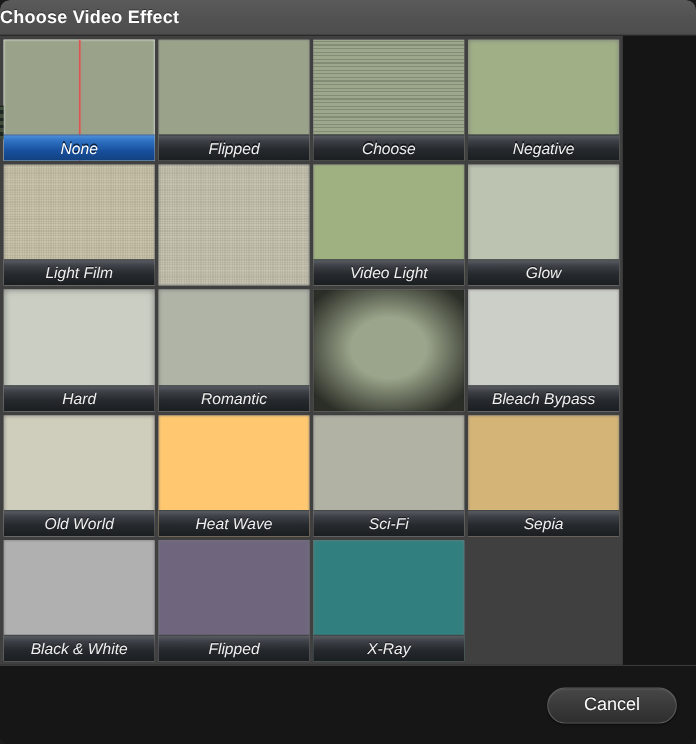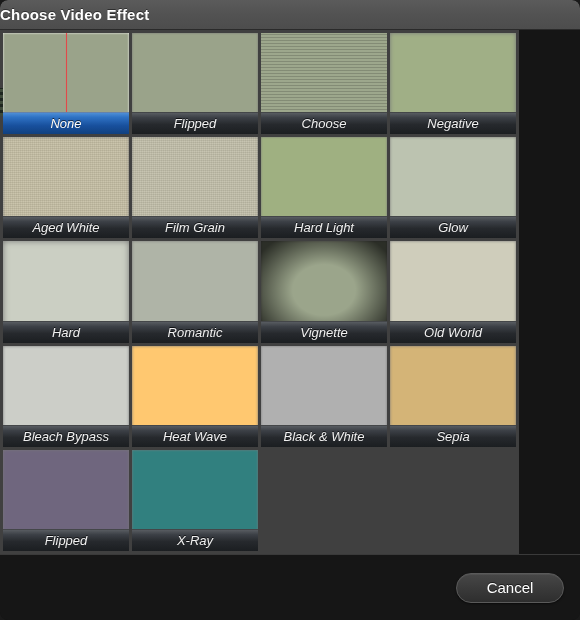--- a/index.html
+++ b/index.html
@@ -241,67 +241,69 @@
         <div class="raster-overlay"></div>
         <div class="label">Choose</div>
       </div>
       <div class="cell fx-cartoon">
         <div class="photo"></div>
         <div class="label">Negative</div>
       </div>
       <div class="cell fx-agedfilm">
         <div class="photo"></div>
         <div class="grain-overlay"></div>
-        <div class="label">Aged White</div>
+        <div class="label">Light Film</div>
       </div>
       <div class="cell fx-filmgrain">
         <div class="photo"></div>
         <div class="grain-overlay"></div>
-        <div class="label">Film Grain</div>
       </div>
       <div class="cell fx-hardlight">
         <div class="photo"></div>
-        <div class="label">Hard Light</div>
+        <div class="label">Video Light</div>
       </div>
       <div class="cell fx-glow">
         <div class="photo"></div>
         <div class="label">Glow</div>
       </div>
       <div class="cell fx-dream">
         <div class="photo"></div>
         <div class="label">Hard</div>
       </div>
       <div class="cell fx-romantic">
         <div class="photo"></div>
         <div class="label">Romantic</div>
       </div>
       <div class="cell fx-vignette">
         <div class="photo"></div>
         <div class="vig-overlay"></div>
-        <div class="label">Vignette</div>
+      </div>
+      <div class="cell fx-bleach">
+        <div class="photo"></div>
+        <div class="label">Bleach Bypass</div>
       </div>
       <div class="cell fx-oldworld">
         <div class="photo"></div>
         <div class="label">Old World</div>
       </div>
-      <div class="cell fx-bleach">
-        <div class="photo"></div>
-        <div class="label">Bleach Bypass</div>
-      </div>
       <div class="cell fx-heatwave">
         <div class="photo"></div>
         <div class="label">Heat Wave</div>
       </div>
+      <div class="cell fx-scifi">
+        <div class="photo"></div>
+        <div class="label">Sci-Fi</div>
+      </div>
+      <div class="cell fx-sepia">
+        <div class="photo"></div>
+        <div class="label">Sepia</div>
+      </div>
       <div class="cell fx-bw">
         <div class="photo"></div>
         <div class="label">Black &amp; White</div>
-      </div>
-      <div class="cell fx-sepia">
-        <div class="photo"></div>
-        <div class="label">Sepia</div>
       </div>
       <div class="cell fx-negative">
         <div class="photo"></div>
         <div class="label">Flipped</div>
       </div>
       <div class="cell fx-xray">
         <div class="photo"></div>
         <div class="label">X-Ray</div>
       </div>
     </div>

